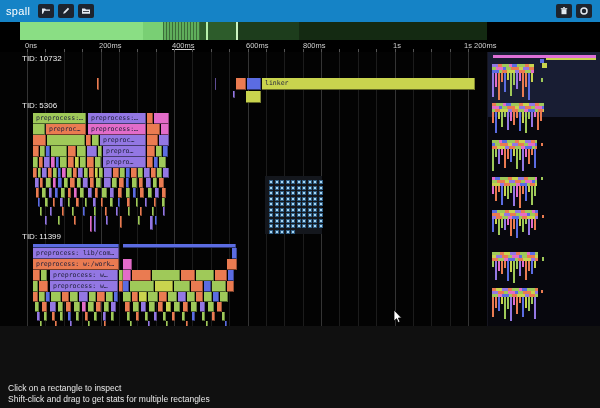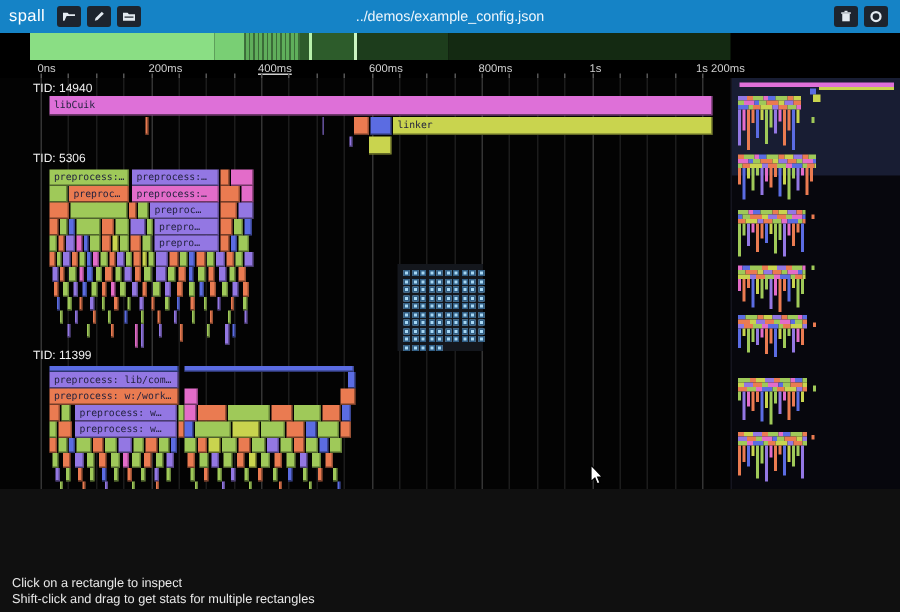--- a/index.html
+++ b/index.html
@@ -68,21 +68,20 @@
             <path d="M2.2 7.8l.5-1.8 4.2-4.2 1.3 1.3-4.2 4.2z" fill="#e3eaf1"></path>
           </svg>
         </div>
         <div class="tb-btn">
           <svg width="10" height="10" viewBox="0 0 10 10">
             <path d="M1 2.5h3l1 1h4v4.3H1z" fill="#e3eaf1"></path>
             <rect x="2" y="5" width="6" height="0.8" fill="#1d242e"></rect>
           </svg>
         </div>
       </div>
-    <span class="tb-title">../demos/example_config.json</span>
     <div class="tb-right" id="tb-right">
         <div class="tb-btn">
           <svg width="10" height="10" viewBox="0 0 10 10">
             <rect x="2.5" y="3.2" width="5" height="5" fill="#e3eaf1"></rect>
             <rect x="1.8" y="2.2" width="6.4" height="1" fill="#e3eaf1"></rect>
             <rect x="4" y="1.2" width="2" height="1" fill="#e3eaf1"></rect>
           </svg>
         </div>
         <div class="tb-btn">
           <svg width="10" height="10" viewBox="0 0 10 10">
@@ -102,21 +101,21 @@
       <div class="act-seg" style="left: 236px; width: 2px; background-color: rgb(204, 245, 194);"></div>
       <div class="act-seg" style="left: 238px; width: 61px; background-color: rgb(29, 61, 28);"></div>
       <div class="act-seg" style="left: 299px; width: 188px; background-color: rgb(20, 42, 18);"></div>
     </div>
 
   <div class="ruler" id="ruler">
       <div class="ruler-label" style="left: 25px;">0ns</div>
       <div class="ruler-label" style="left: 99px;">200ms</div>
       <div class="ruler-label" style="left: 172px; text-decoration: underline;">400ms</div>
       <div class="ruler-label" style="left: 246px;">600ms</div>
-      <div class="ruler-label" style="left: 319px;">800ms</div>
+      <div class="ruler-label" style="left: 303px;">800ms</div>
       <div class="ruler-label" style="left: 393px;">1s</div>
       <div class="ruler-label" style="left: 464px;">1s 200ms</div>
       <div class="ruler-tick" style="left: 27px;"></div>
       <div class="ruler-tick" style="left: 45.375px;"></div>
       <div class="ruler-tick" style="left: 63.75px;"></div>
       <div class="ruler-tick" style="left: 82.125px;"></div>
       <div class="ruler-tick" style="left: 100.5px;"></div>
       <div class="ruler-tick" style="left: 118.875px;"></div>
       <div class="ruler-tick" style="left: 137.25px;"></div>
       <div class="ruler-tick" style="left: 155.625px;"></div>
@@ -158,24 +157,21 @@
       <div class="grid-line" style="left: 302.625px;"></div>
       <div class="grid-line major" style="left: 321px;"></div>
       <div class="grid-line" style="left: 339.375px;"></div>
       <div class="grid-line" style="left: 357.75px;"></div>
       <div class="grid-line" style="left: 376.125px;"></div>
       <div class="grid-line major" style="left: 394.5px;"></div>
       <div class="grid-line" style="left: 412.875px;"></div>
       <div class="grid-line" style="left: 431.25px;"></div>
       <div class="grid-line" style="left: 449.625px;"></div>
       <div class="grid-line major" style="left: 468px;"></div>
-      <div class="tid-label" style="left: 22px; top: 2px;">TID: 14940</div>
-      <div class="bar" style="left: 33px; top: 12px; width: 442px; height: 13px; background-color: rgb(222, 112, 216);">
-        <span style="line-height: 12px;">libCuik</span>
-      </div>
+      <div class="tid-label" style="left: 22px; top: 2px;">TID: 10732</div>
       <div class="bar" style="left: 97px; top: 26px; width: 2px; height: 12px; background-color: rgb(234, 123, 81);"></div>
       <div class="bar" style="left: 215px; top: 26px; width: 1px; height: 12px; background-color: rgb(147, 119, 227);"></div>
       <div class="bar" style="left: 236px; top: 26px; width: 10px; height: 12px; background-color: rgb(234, 123, 81);"></div>
       <div class="bar" style="left: 247px; top: 26px; width: 14px; height: 12px; background-color: rgb(91, 108, 226);"></div>
       <div class="bar" style="left: 262px; top: 26px; width: 213px; height: 12px; background-color: rgb(201, 212, 78);">
         <span style="line-height: 11px;">linker</span>
       </div>
       <div class="bar" style="left: 233px; top: 39px; width: 2px; height: 7px; background-color: rgb(147, 119, 227);"></div>
       <div class="bar" style="left: 246px; top: 39px; width: 15px; height: 12px; background-color: rgb(201, 212, 78);"></div>
       <div class="tid-label" style="left: 22px; top: 49px;">TID: 5306</div>

